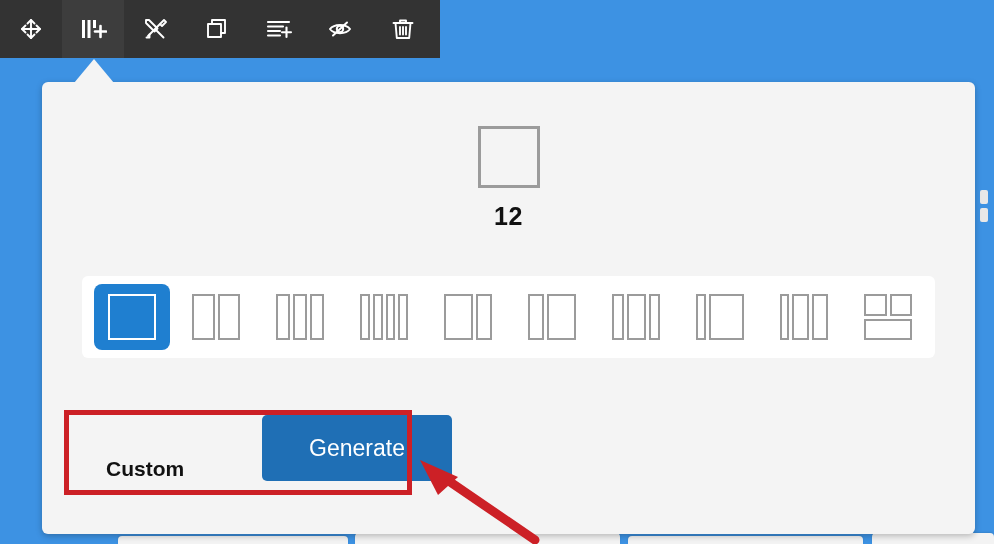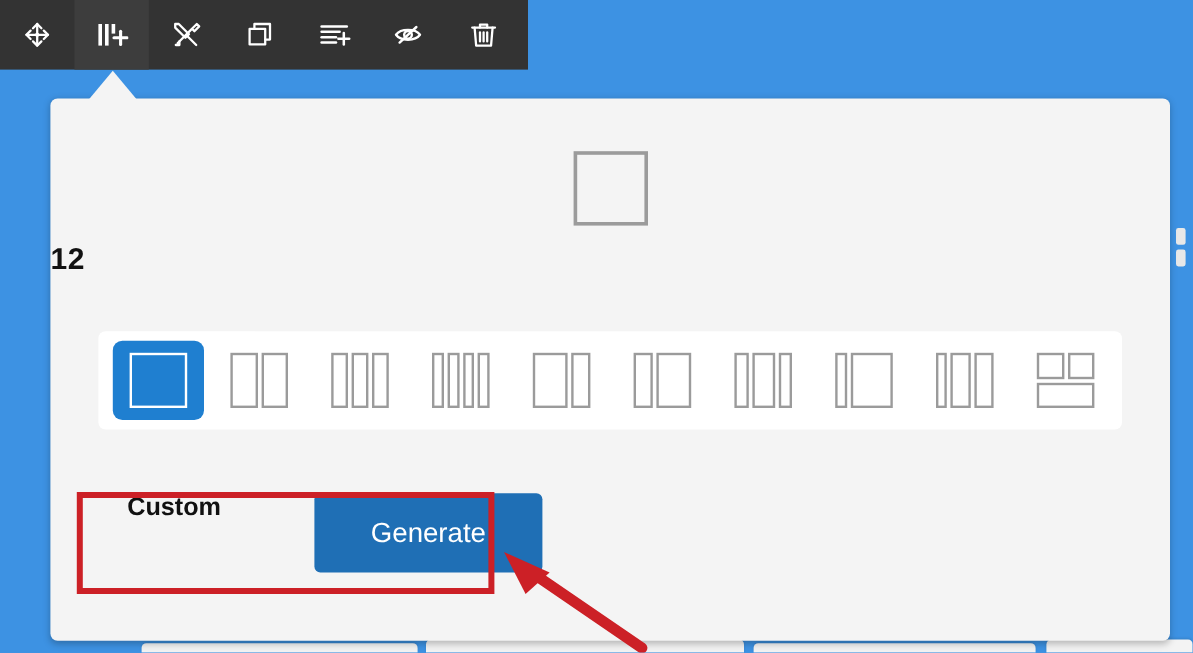--- a/index.html
+++ b/index.html
@@ -72,21 +72,21 @@
     border-right: 20px solid transparent;
     border-bottom: 24px solid #f4f4f4;
     z-index: 6;
   }
 
   
   #preview {
     position: absolute;
     left: 0; top: 44px;
     width: 100%;
-    text-align: left;
+    text-align: center;
   }
   #preview-box {
     width: 62px; height: 62px;
     margin: 0 auto;
     border: 3px solid #9b9b9b;
     background: #f4f4f4;
   }
   #preview-count {
     margin-top: 14px;
     font-size: 25px;
@@ -138,21 +138,21 @@
     flex: 1;
   }
   .layout-glyph.stacked .grid-row .cell { }
 
   
   #custom-row {
     position: absolute;
     left: 40px; top: 329px;
     width: 853px; height: 70px;
     display: flex;
-    align-items: flex-start;
+    align-items: flex-end;
   }
   #custom-label {
     width: 145px;
     padding-left: 24px;
     font-size: 21px;
     font-weight: bold;
     color: #111111;
   }
   #custom-input {
     width: 512px; height: 66px;

